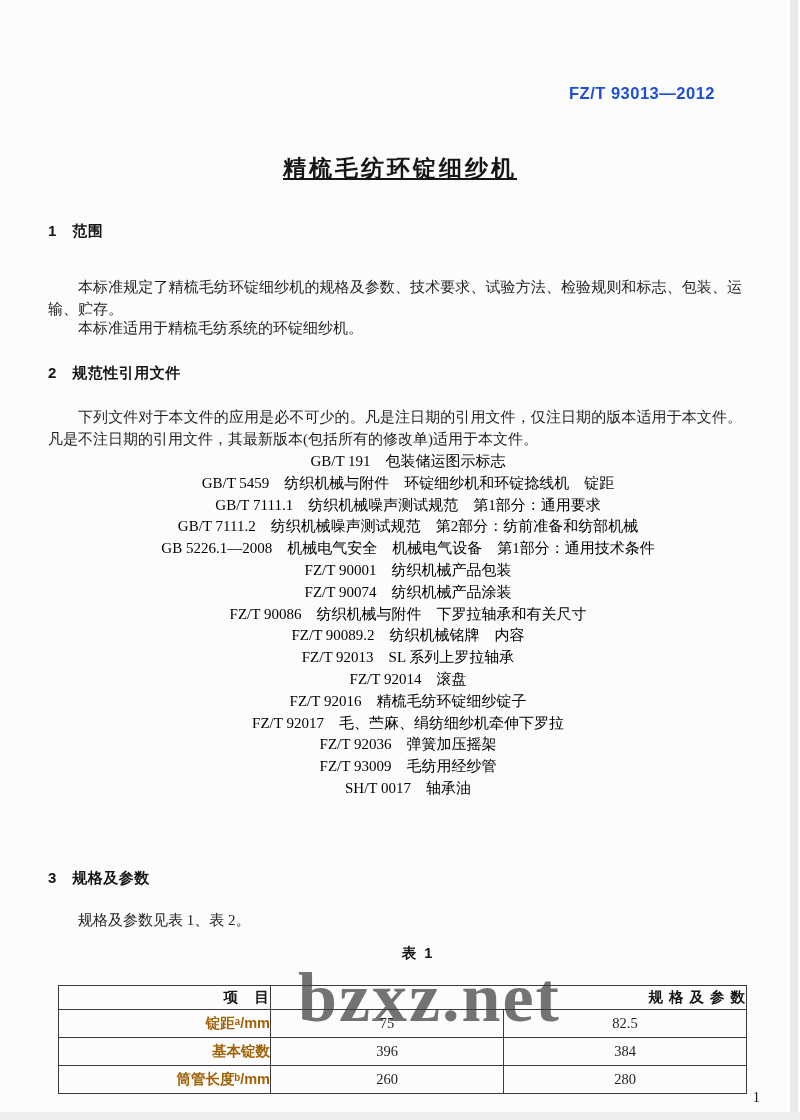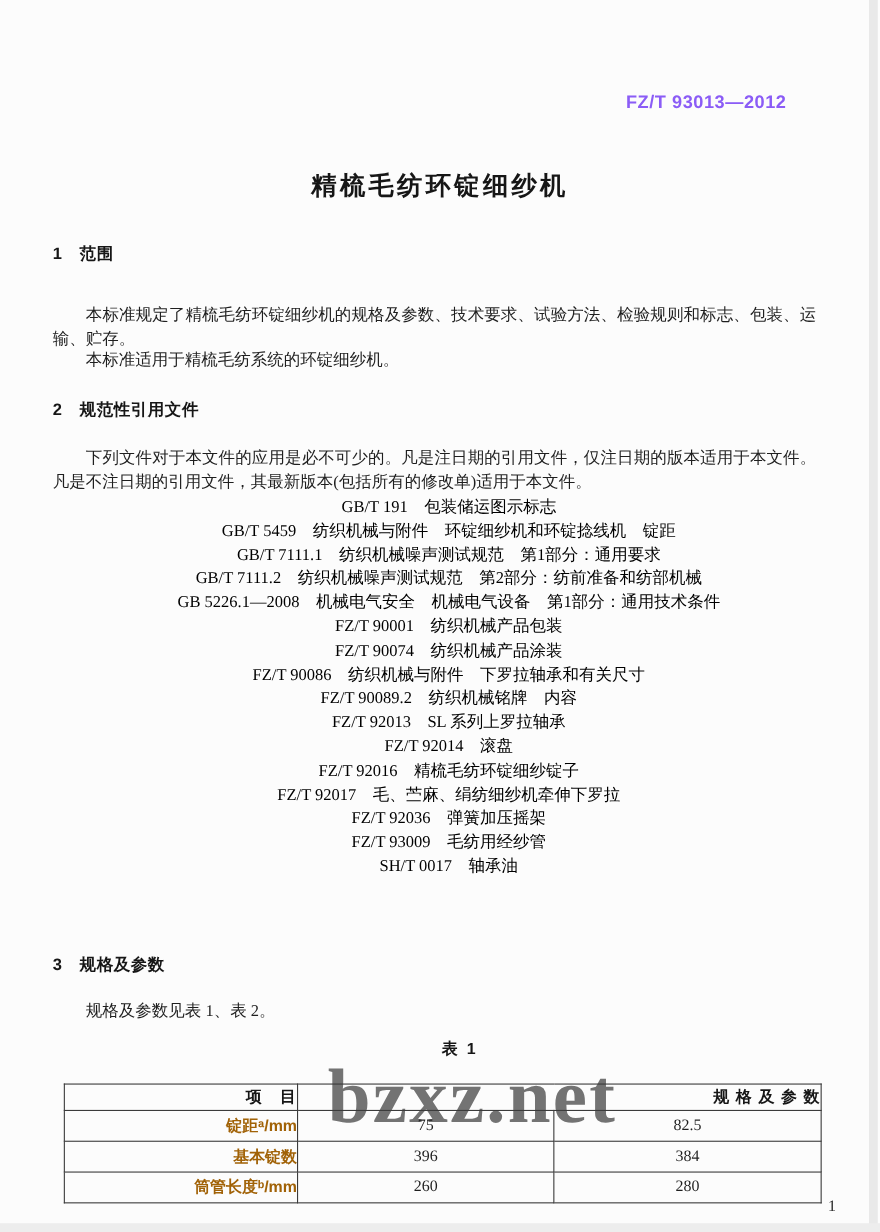--- a/index.html
+++ b/index.html
@@ -8,27 +8,27 @@
     width:800px;height:1120px;
     background:#fcfcfc;
     color:#1f1f1f;
     font-family:"Liberation Serif","DejaVu Serif",serif;
     overflow:hidden;
     margin:0 auto;
   }
   .doc-code{
     position:absolute;top:84px;right:85px;
     font-family:"Liberation Sans","DejaVu Sans",sans-serif;
-    font-weight:bold;font-size:16.5px;letter-spacing:0.5px;color:#8b5cf6;
+    font-weight:bold;font-size:16.5px;letter-spacing:0.5px;color:#1d4ed8;
   }
   .doc-title{
     position:absolute;top:153px;left:0;width:100%;
     text-align:center;margin:0;
     font-family:"Liberation Sans","DejaVu Sans",sans-serif;
-    font-weight:bold;font-size:23px;letter-spacing:3px;color:#161616;
+    font-weight:bold;font-size:23px;letter-spacing:3px;color:#161616;text-decoration:underline;
   }
   .sec-heading{
     position:absolute;left:48px;
     font-family:"Liberation Sans","DejaVu Sans",sans-serif;
     font-weight:bold;font-size:15px;line-height:22px;color:#161616;
     letter-spacing:0.5px;
   }
   .s1h{top:220px}
   .s2h{top:362px}
   .s3h{top:867px}

